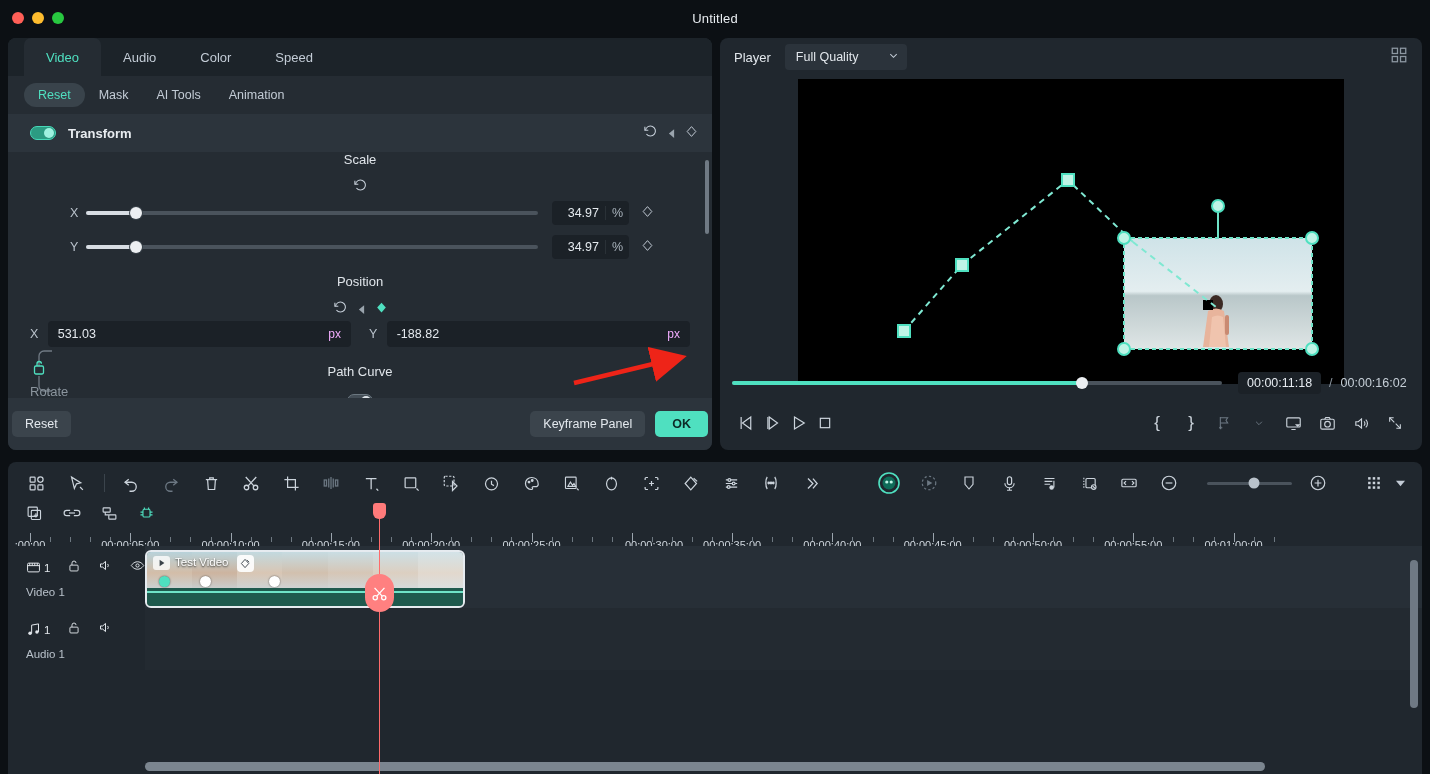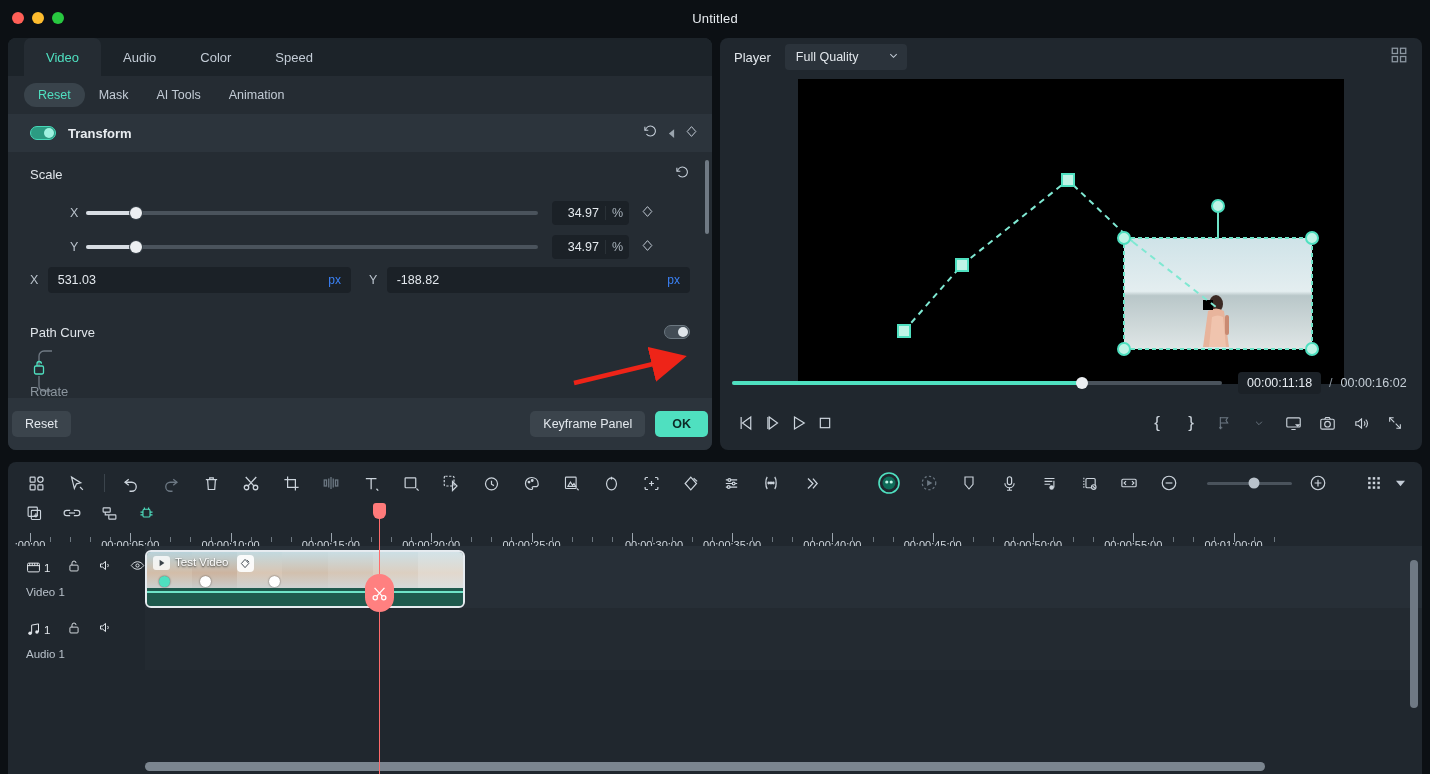--- a/index.html
+++ b/index.html
@@ -79,21 +79,21 @@
     width:10px; height:10px; border-radius:50%; background:#9ff2e0;
   }
   .toggle.off{ background:#434d56; border-color:#6b7780; }
   .toggle.off::after{ background:#dfe5ea; }
   .section-title{ font-size:13px; font-weight:bold; color:#e8ecf0; margin-left:12px; flex:1; }
   .head-icons{ display:flex; align-items:center; gap:10px; color:#c3ccd6; }
 
   .panel-body{ position:relative; padding:0 22px; }
   .row-label{
     display:flex; align-items:center; justify-content:space-between;
-    height:44px; font-size:13px; color:#e0e5ea;
+    height:44px; font-size:13px; color:#e0e5ea;flex-direction:column;
   }
   .slider-row{ display:flex; align-items:center; height:34px; }
   .axis-letter{ width:16px; font-size:12.5px; color:#b9c2cb; }
   .track{
     position:relative; height:4px; border-radius:2px; background:#4a535c;
     width:452px; margin-right:14px;
   }
   .track .fill{ position:absolute; left:0; top:0; height:4px; border-radius:2px; background:#d7dde3; }
   .track .knob{
     position:absolute; top:50%; width:12px; height:12px; border-radius:50%;
@@ -110,21 +110,21 @@
     position:absolute; left:24px; top:196px; width:22px; height:46px;
     pointer-events:none;
   }
   .pos-fields{ display:flex; align-items:center; gap:0; height:32px; }
   .pf-label{ font-size:12.5px; color:#b9c2cb; width:18px; }
   .pf-box{
     height:26px; background:#1b2127; border-radius:4px; display:flex;
     align-items:center; padding:0 10px; font-size:12.5px; color:#e4e9ee;
   }
   .pf-box .pv{ flex:1; }
-  .pf-box .pu{ color:#3b82f6; font-size:12px; }
+  .pf-box .pu{ color:#f0abfc; font-size:12px; }
 
   .panel-footer{
     position:absolute; left:0; bottom:0; width:704px; height:52px;
     background:#2c343c; display:flex; align-items:center; padding:0 4px;
   }
   .btn-reset{
     height:26px; padding:0 13px; border-radius:5px; background:#3b444c;
     font-size:12.5px; color:#e4e9ee; display:flex; align-items:center;
   }
   .footer-spacer{ flex:1; }
@@ -455,20 +455,41 @@
           <span class="val">34.97</span>
           <span class="unit">%</span>
         </div>
         <span class="kf-diamond">
           <svg width="13" height="13" viewBox="0 0 24 24" fill="none" stroke="#c3ccd6" stroke-width="1.8">
               <path d="M12 3l8 9-8 9-8-9z"></path>
             </svg>
         </span>
       </div>
 
+      <div class="row-label" style="margin-top:10px;">
+        <span>Position</span>
+        <span style="display:flex;align-items:center;gap:10px;">
+          <span>
+            <svg width="15" height="15" viewBox="0 0 24 24" fill="none" stroke="#c3ccd6" stroke-width="1.8">
+              <path d="M4 10a8 8 0 1 1 1.5 6"></path>
+                <path d="M3 4.5V10h5.5"></path>
+            </svg>
+          </span>
+          <span>
+            <svg width="7" height="9" viewBox="0 0 8 10">
+                <path d="M7 0L1 5l6 5z" fill="#9aa4ad"></path>
+              </svg>
+          </span>
+          <span>
+            <svg width="13" height="13" viewBox="0 0 24 24">
+                <path d="M12 3l8 9-8 9-8-9z" fill="#4fe0c0"></path>
+              </svg>
+          </span>
+        </span>
+      </div>
 
       <div class="pos-fields">
         <span class="pf-label">X</span>
         <div class="pf-box" style="width:308px;">
           <span class="pv">531.03</span>
           <span class="pu">px</span>
         </div>
         <span class="pf-label" style="margin-left:18px;">Y</span>
         <div class="pf-box" style="width:308px;">
           <span class="pv">-188.82</span>

